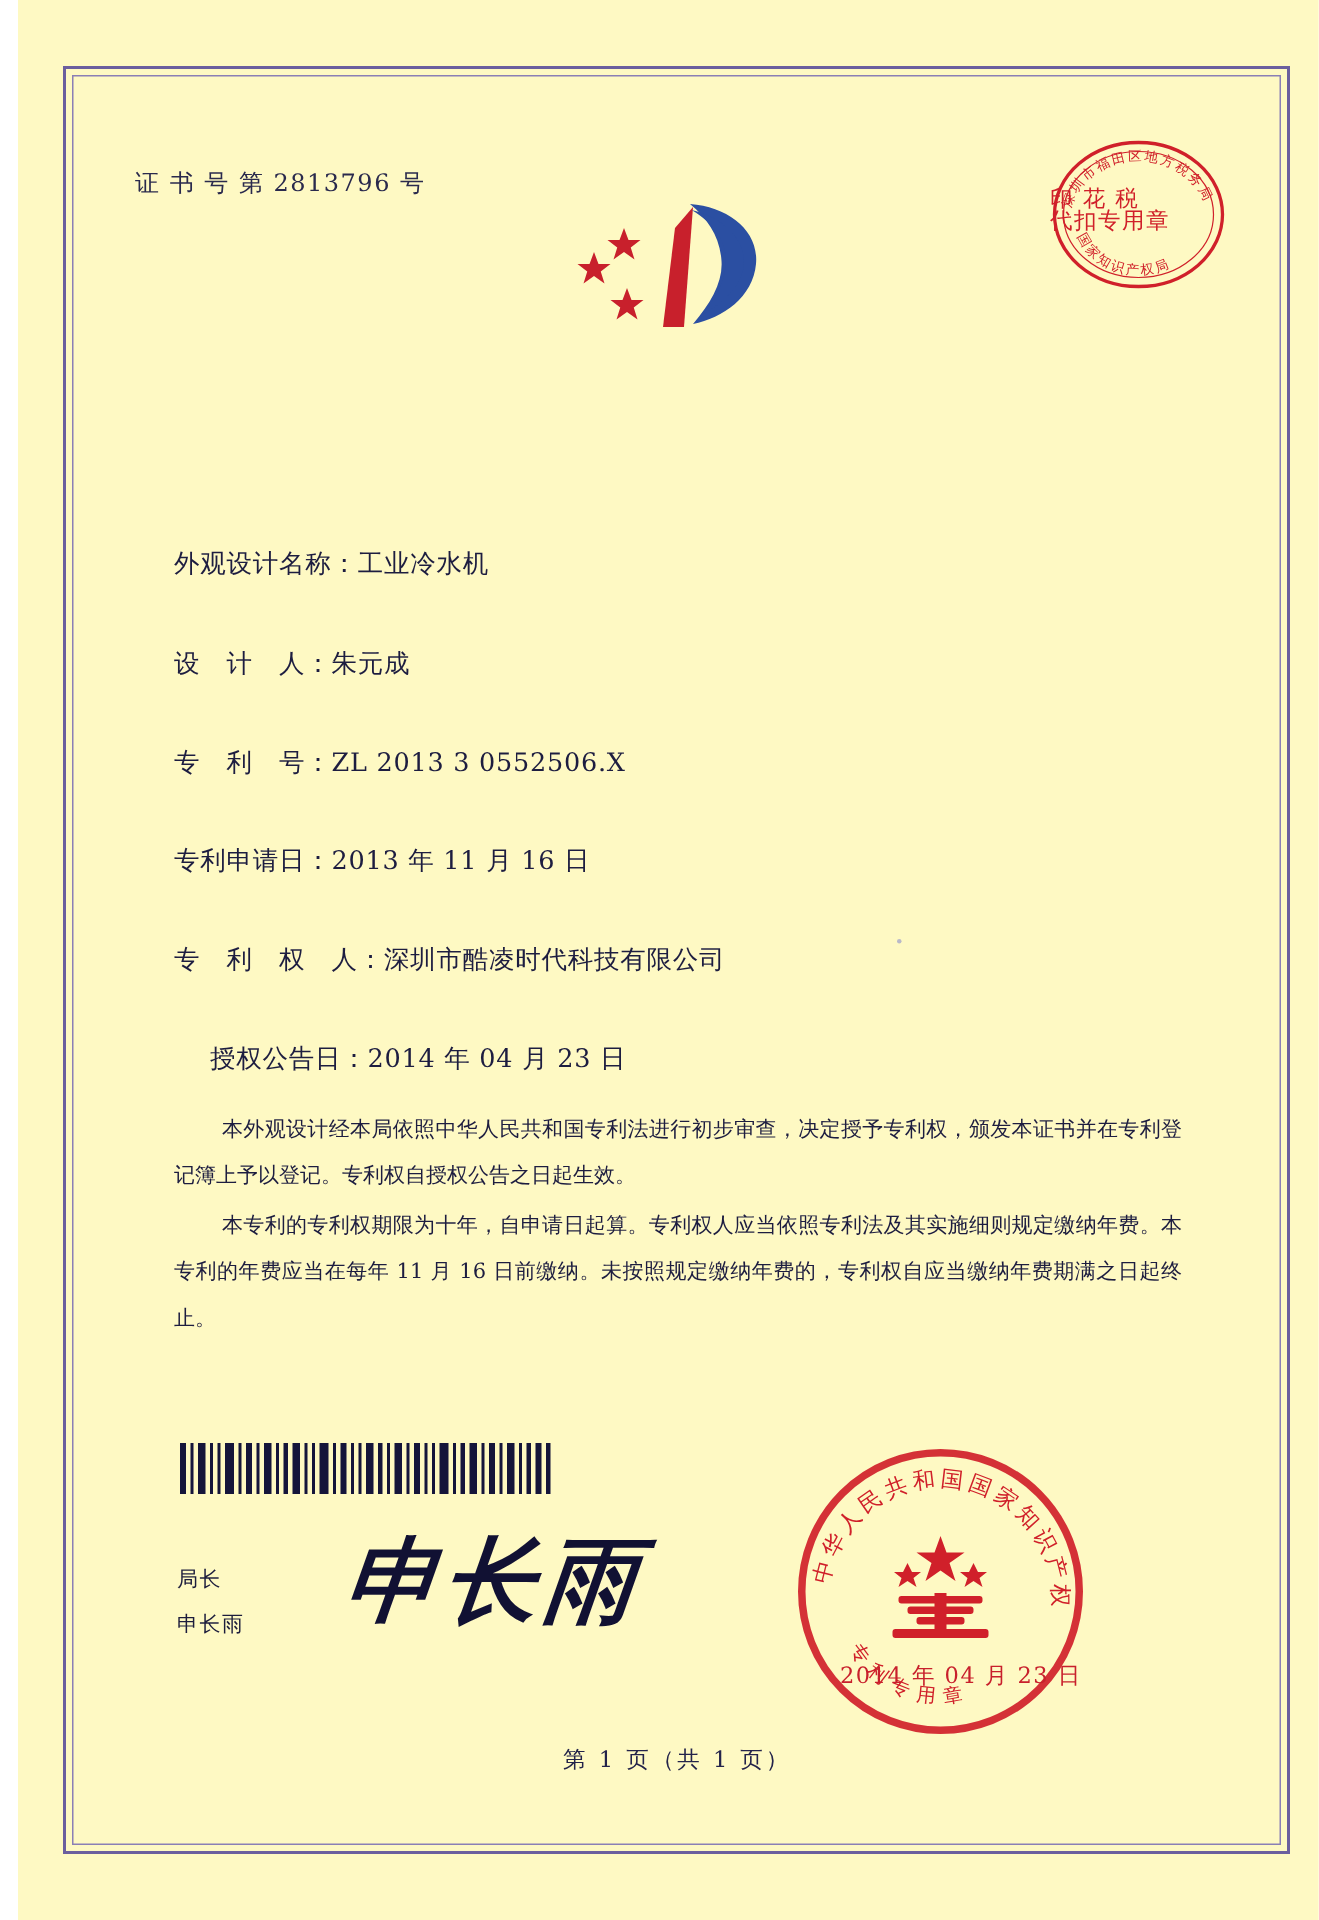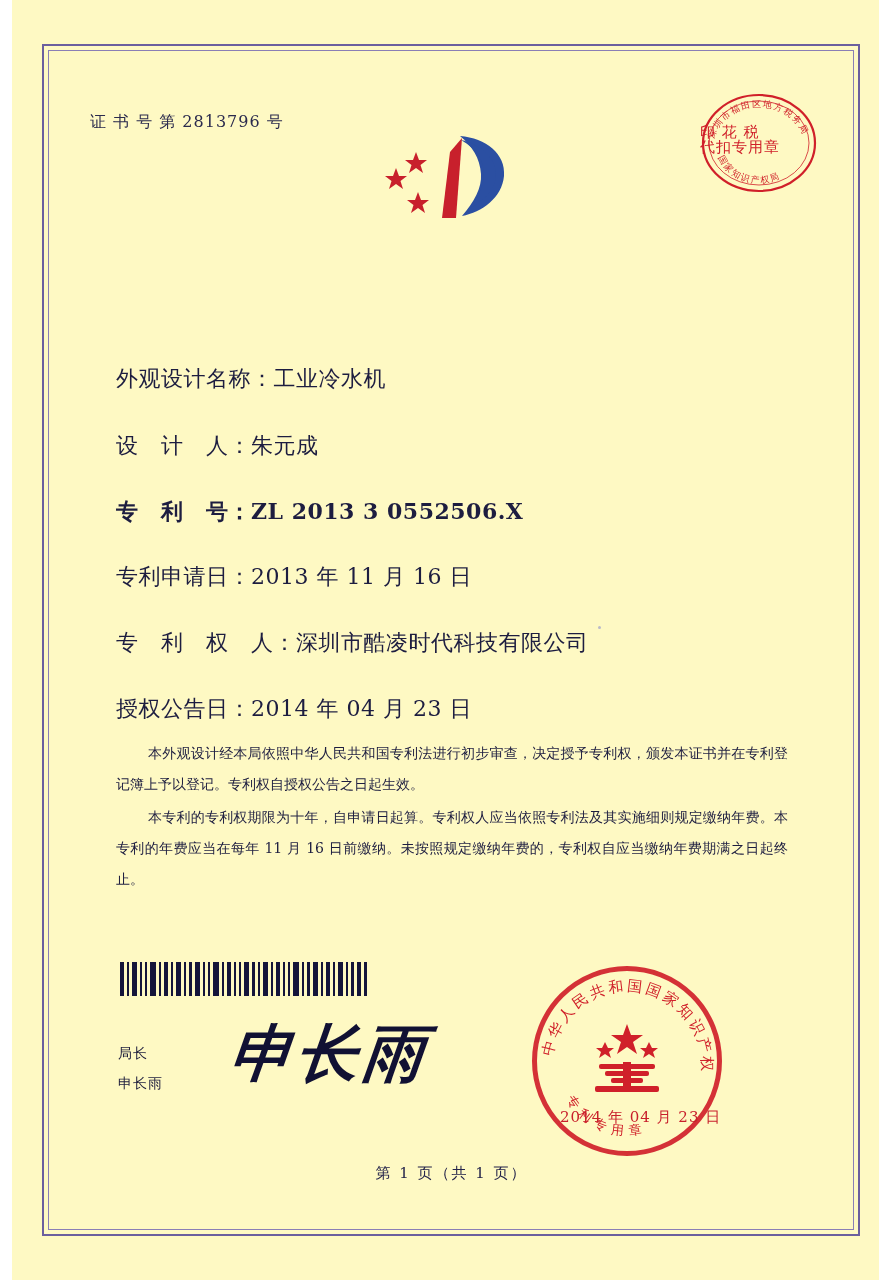--- a/index.html
+++ b/index.html
@@ -81,34 +81,34 @@
     font-weight: bold;
     letter-spacing: 6px;
     color: #14143c;
     font-family: "DejaVu Serif", "Liberation Serif", serif;
   }
 
   
   .field {
     position: absolute;
     left: 104px;
-    font-size: 22px;
+    font-size: 17px;
     letter-spacing: 0.5px;
     color: #1d1d40;
     white-space: nowrap;
   }
   .field .lab { display: inline-block; }
   .field .val { display: inline-block; }
 
   .f1 { top: 364px; }
   .f2 { top: 431px; }
-  .f3 { top: 497px; font-weight: bold; }
+  .f3 { top: 497px; }
   .f4 { top: 562px; }
   .f5 { top: 628px; }
-  .f6 { top: 694px; }
+  .f6 { top: 694px; margin-left: 24px; }
 
   
   .body-text {
     position: absolute;
     left: 104px; top: 738px;
     width: 672px;
     font-size: 14px;
     line-height: 31px;
     color: #1d1d40;
     text-align: justify;

